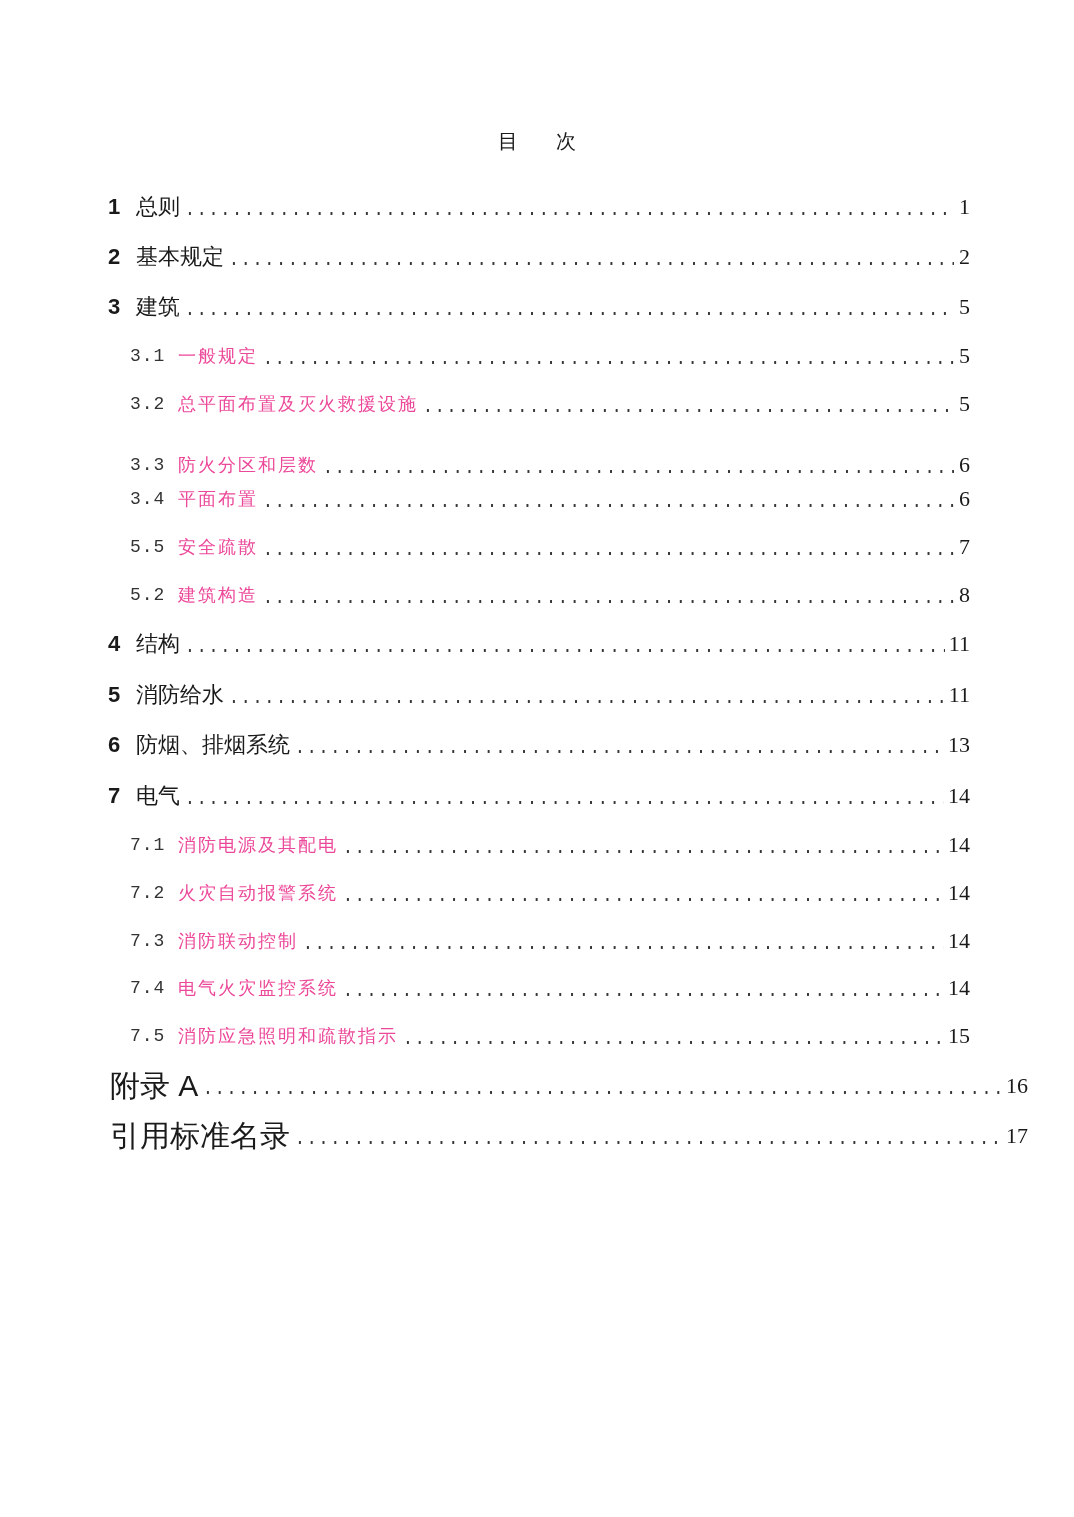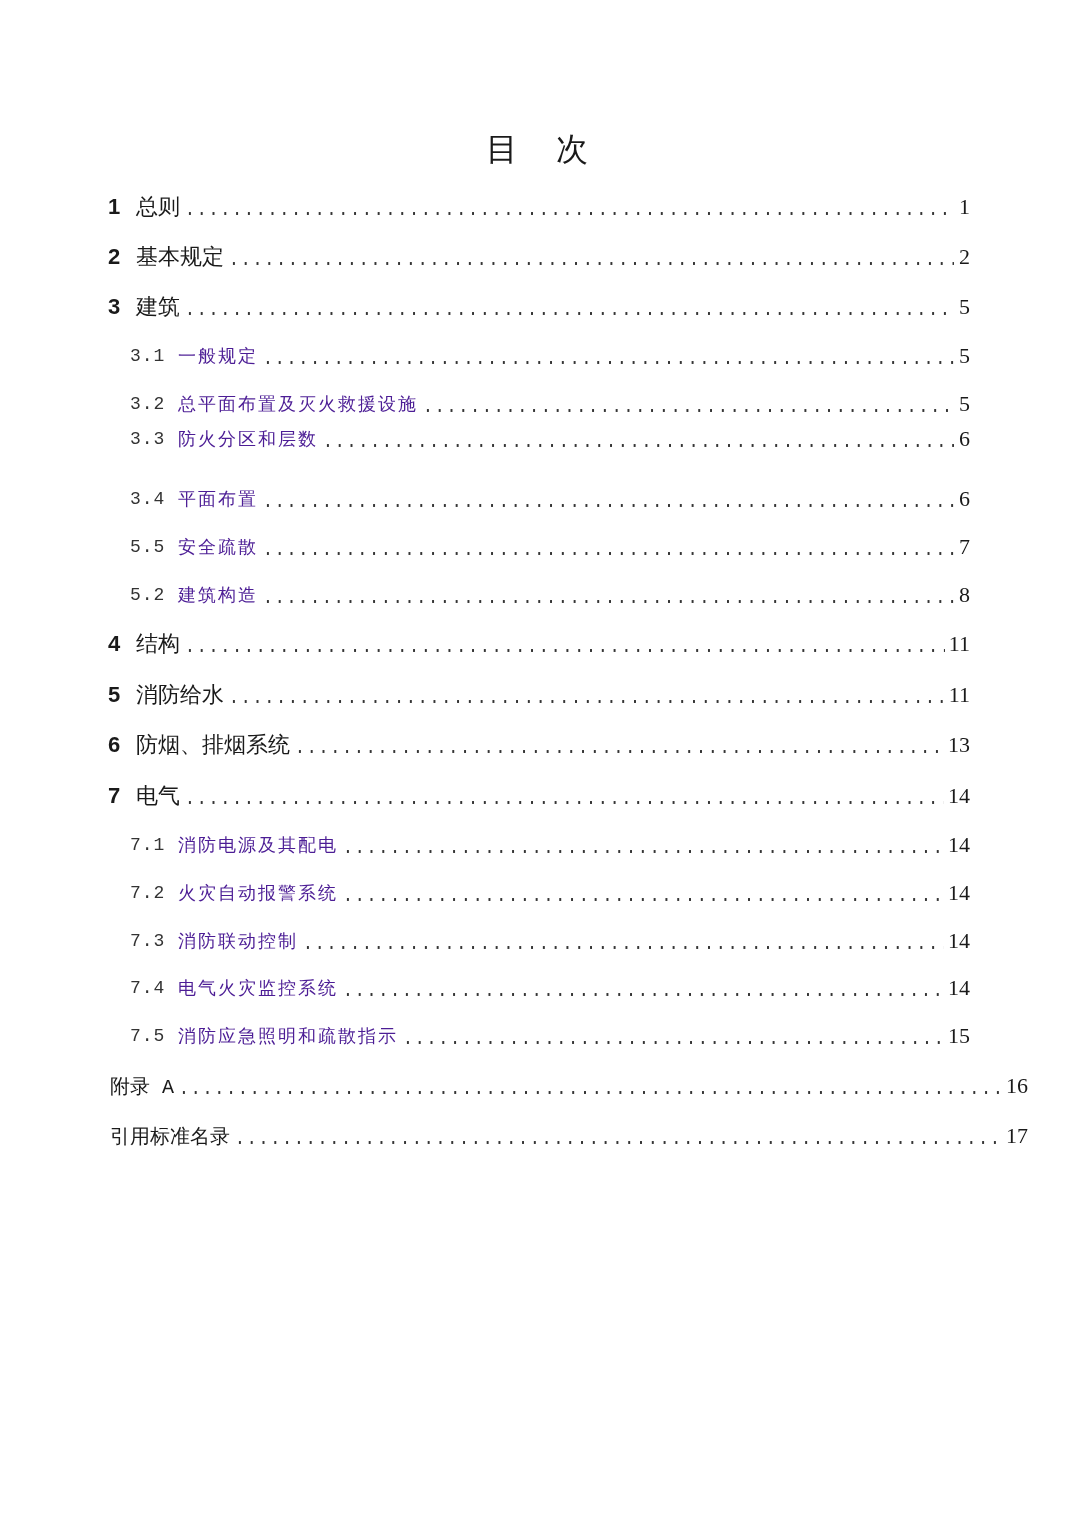--- a/index.html
+++ b/index.html
@@ -1,35 +1,35 @@
 <!DOCTYPE html>
 <html><head>
 <meta charset="utf-8">
 <style>
   html, body { margin:0; padding:0; background:#ffffff; }
   body { width:1074px; height:1517px; position:relative; overflow:hidden; color:#1a1a1a; font-family:"DejaVu Serif", serif; }
-  .title { position:absolute; top:128px; left:0; width:1074px; text-align:center; font-size:32px; letter-spacing:38px; text-indent:38px; font-family:"DejaVu Sans", sans-serif; }
+  .title { position:absolute; top:128px; left:0; width:1074px; text-align:center; font-size:20px; letter-spacing:38px; text-indent:38px; font-family:"DejaVu Sans", sans-serif; }
   .toc { position:absolute; left:0; top:0; width:1074px; }
   .row { position:absolute; left:0; width:1074px; height:36px; display:flex; align-items:center; }
   .row .num { flex:0 0 auto; }
   .row .label { flex:0 0 auto; white-space:nowrap; }
   .row .dots { flex:1 1 auto; overflow:hidden; white-space:nowrap; margin:0 4px; height:24px; position:relative; }
   .row .dots::before { content:""; position:absolute; left:0; right:0; bottom:4px; height:3px;
      background-image: radial-gradient(circle, #333 1.1px, transparent 1.4px); background-size:11.8px 3px; background-repeat:repeat-x; background-position:left center; }
   .row .page { flex:0 0 auto; text-align:right; min-width:12px; font-family:"Liberation Serif", serif; }
   .lvl1 { font-size:23px; }
   .lvl1 .num { position:absolute; left:108px; font-weight:bold; font-family:"Liberation Sans", sans-serif; font-size:22px; }
   .lvl1 .label { margin-left:136px; font-family:Liberation Sans, sans-serif; font-size:22px; }
   .lvl1 .page { margin-right:104px; font-size:22px; }
   .lvl2 { font-size:18px; }
   .lvl2 .num { position:absolute; left:130px; font-family:"Liberation Mono", monospace; font-size:18px; letter-spacing:1px; color:#333; }
-  .lvl2 .label { margin-left:178px; font-family:Liberation Mono, monospace; font-size:18px; letter-spacing:2px; color:#4c1d95; }
+  .lvl2 .label { margin-left:178px; font-family:Liberation Mono, monospace; font-size:18px; letter-spacing:2px; color:#ec4899; }
   .lvl2 .page { margin-right:104px; font-size:22px; }
   .app { font-size:22px; }
-  .app .label { margin-left:110px; font-family:Liberation Mono, monospace; font-size:20px; }
+  .app .label { margin-left:110px; font-family:Liberation Sans, sans-serif; font-size:30px; }
   .app .page { margin-right:46px; font-size:22px; }
 </style>
 </head>
 <body>
 
 <div class="title">目次</div>
 
 <div class="toc">
   <div class="row lvl1" style="top:189px">
     <span class="num">1</span>
@@ -54,21 +54,21 @@
     <span class="label">一般规定</span>
     <span class="dots"></span>
     <span class="page">5</span>
   </div>
   <div class="row lvl2" style="top:386px">
     <span class="num">3.2</span>
     <span class="label">总平面布置及灭火救援设施</span>
     <span class="dots"></span>
     <span class="page">5</span>
   </div>
-  <div class="row lvl2" style="top:421px">
+  <div class="row lvl2" style="top:447px">
     <span class="num">3.3</span>
     <span class="label">防火分区和层数</span>
     <span class="dots"></span>
     <span class="page">6</span>
   </div>
   <div class="row lvl2" style="top:481px">
     <span class="num">3.4</span>
     <span class="label">平面布置</span>
     <span class="dots"></span>
     <span class="page">6</span>

